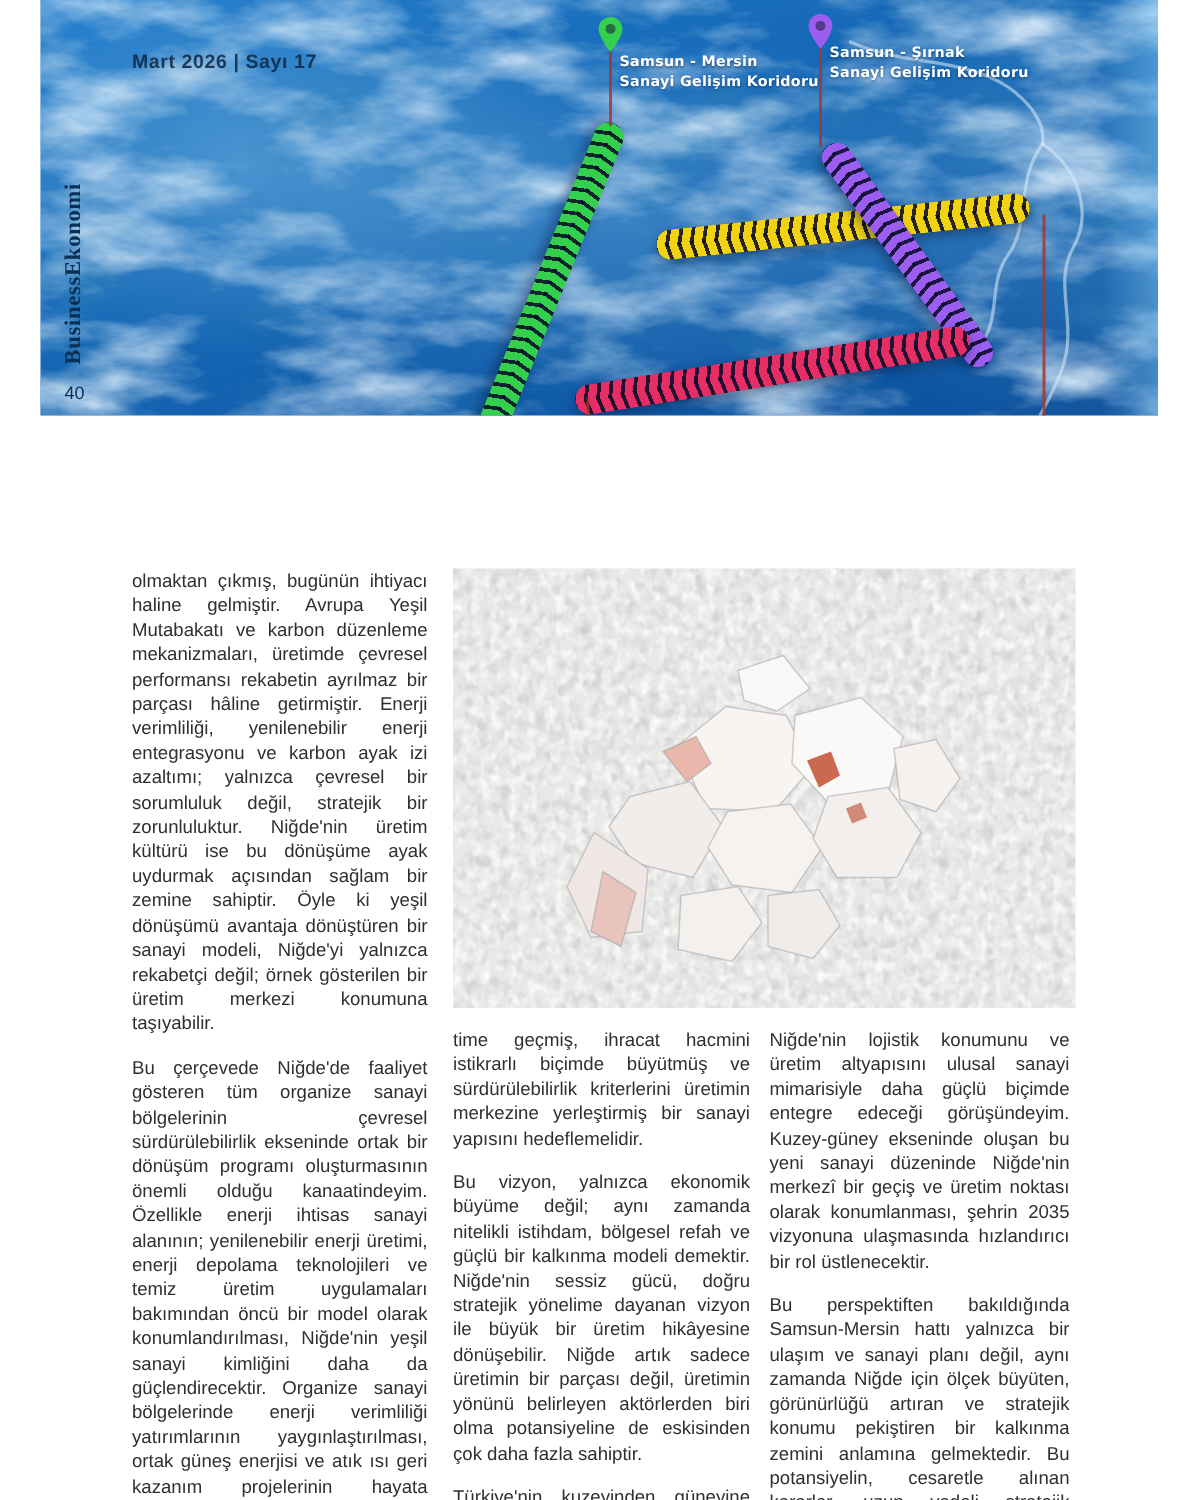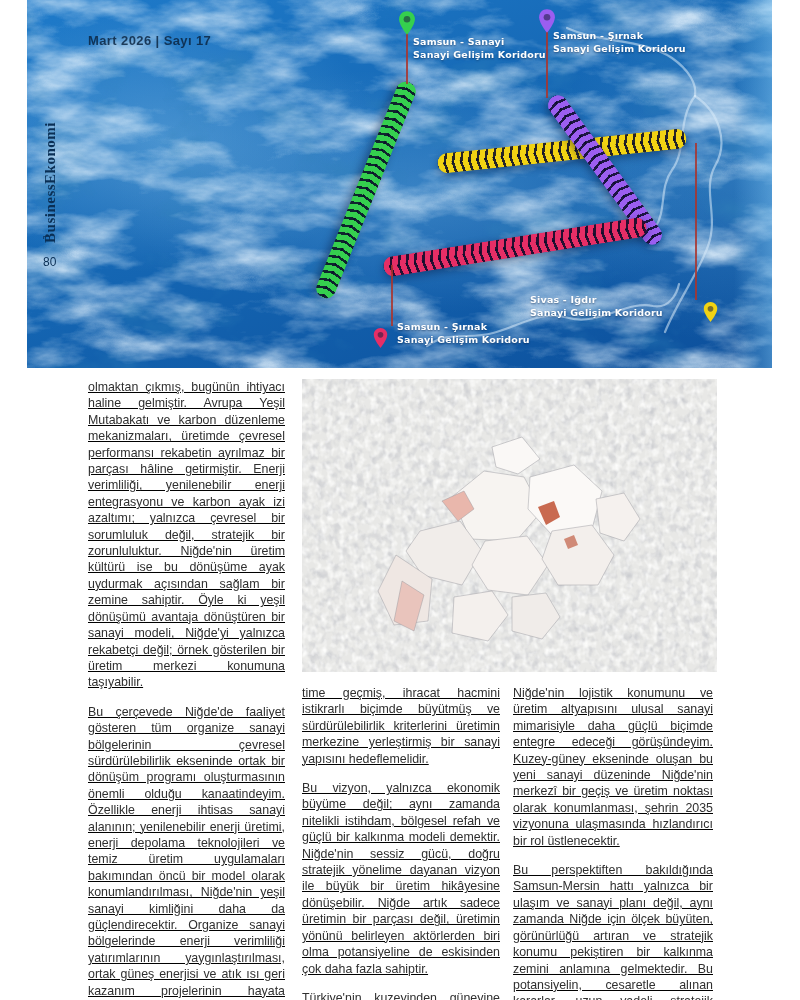--- a/index.html
+++ b/index.html
@@ -1,21 +1,21 @@
 <!DOCTYPE html>
 <html><head>
 <meta charset="utf-8">
 <style>
   * { margin:0; padding:0; box-sizing:border-box; }
   html,body { width:800px; height:1000px; overflow:hidden; background:#ffffff;
               font-family:"Liberation Sans", sans-serif; }
   .page { position:relative; width:800px; height:1000px; background:#fff; }
 
   
-  .map { position:absolute; left:27px; top:0; width:745px; height:368px; overflow:hidden;
+  .map { position:absolute; left:27px; top:0; width:745px; height:277px; overflow:hidden;
     background:
       radial-gradient(ellipse 320px 190px at 18% 38%, rgba(150,205,240,.38), transparent 70%),
       radial-gradient(ellipse 420px 170px at 52% 52%, rgba(140,200,240,.30), transparent 72%),
       radial-gradient(ellipse 260px 240px at 96% 45%, rgba(120,190,235,.28), transparent 75%),
       linear-gradient(160deg, #1f7bca 0%, #1567b4 45%, #0c4f9b 100%);
   }
   .map svg.terrain { position:absolute; left:0; top:0; }
 
   .edition { position:absolute; left:61px; top:33px; font-size:13px; font-weight:700;
              color:rgba(12,38,66,.85); letter-spacing:.4px; }
@@ -46,21 +46,21 @@
                font-size:9.5px; line-height:12.5px; color:#ffffff; letter-spacing:.2px;
                text-shadow:0 1px 2px rgba(0,30,70,.55); }
   .map-label.right { }
 
   
   .photo { position:absolute; left:302px; top:379px; width:415px; height:293px;
            background:#ebebe9; overflow:hidden; }
 
   
   .columns { position:absolute; left:88px; top:379px; width:625px; height:621px;
-             display:flex; overflow:hidden;text-decoration:underline; }
+             display:flex; overflow:hidden; }
   .col { font-size:12.4px; line-height:16.4px; color:#2f2f2f; text-align:justify; }
   .col-1 { width:197px; margin-right:17px; }
   .col-2 { width:198px; margin-right:13px; }
   .col-3 { width:200px; }
   .col p { margin:0 0 13px 0; }
   .spacer { height:306px; }
 </style>
 </head>
 <body>
 
@@ -91,21 +91,21 @@
         <path d="M 668 96 C 692 112, 702 142, 688 166 C 675 190, 692 216, 681 246 C 672 272, 650 302, 638 332"></path>
         <path d="M 400 346 C 422 330, 442 340, 466 333 C 496 325, 512 310, 542 318 C 572 326, 600 300, 626 306 C 642 309, 650 294, 652 284"></path>
         <path d="M 668 96 C 650 120, 660 150, 645 170 C 632 188, 640 210, 628 228"></path>
       </g>
     </svg>
 
     <div class="edition">Mart 2026 | Sayı 17</div>
 
     <div class="masthead">BusinessEkonomi</div>
     <div class="logo-mark">⌐</div>
-    <div class="page-number">80</div>
+    <div class="page-number">40</div>
 
     <div class="bar bar-samsun"></div>
     <div class="bar bar-sivas"></div>
     <div class="bar bar-trabzon"></div>
     <div class="bar bar-mersin"></div>
 
     <div class="leader" style="left:379px; top:28px;  height:56px;"></div>
     <div class="leader" style="left:519px; top:26px;  height:72px;"></div>
     <div class="leader" style="left:364px; top:265px; height:61px;"></div>
     <div class="leader" style="left:668px; top:143px; height:157px;"></div>
@@ -121,21 +121,21 @@
     <svg class="pin" style="left:345px; top:327px;" width="17" height="22" viewBox="0 0 24 30">
       <path d="M12 1C6.5 1 2.5 5.2 2.5 10.4c0 7 9.5 18.6 9.5 18.6s9.5-11.6 9.5-18.6C21.5 5.2 17.5 1 12 1z" fill="#e62e66"></path>
       <circle cx="12" cy="10.5" r="4" fill="rgba(25,30,60,0.55)"></circle>
     </svg>
     <svg class="pin" style="left:675px; top:301px;" width="17" height="22" viewBox="0 0 24 30">
       <path d="M12 1C6.5 1 2.5 5.2 2.5 10.4c0 7 9.5 18.6 9.5 18.6s9.5-11.6 9.5-18.6C21.5 5.2 17.5 1 12 1z" fill="#f2d313"></path>
       <circle cx="12" cy="10.5" r="4" fill="rgba(25,30,60,0.55)"></circle>
     </svg>
 
     <div class="map-label" style="left:386px; top:36px;">
-      <div>Samsun - Sanayi</div>
+      <div>Samsun - Mersin</div>
       <div>Sanayi Gelişim Koridoru</div>
     </div>
     <div class="map-label" style="left:526px; top:30px;">
       <div>Samsun - Şırnak</div>
       <div>Sanayi Gelişim Koridoru</div>
     </div>
     <div class="map-label" style="left:370px; top:321px;">
       <div>Samsun - Şırnak</div>
       <div>Sanayi Gelişim Koridoru</div>
     </div>

